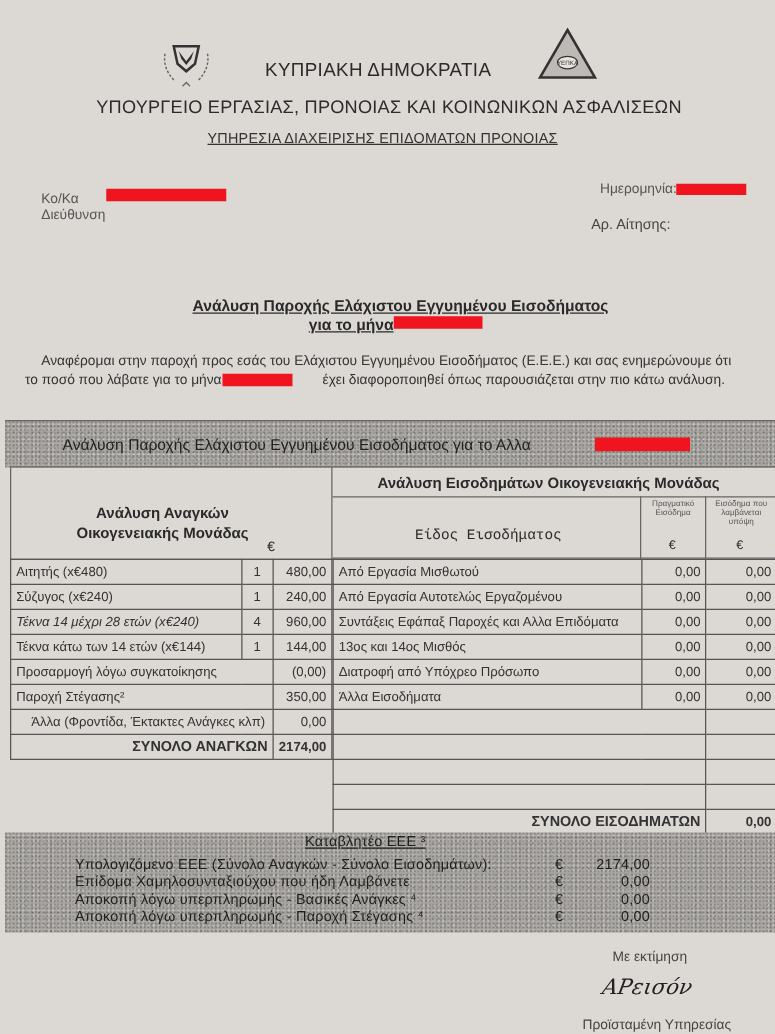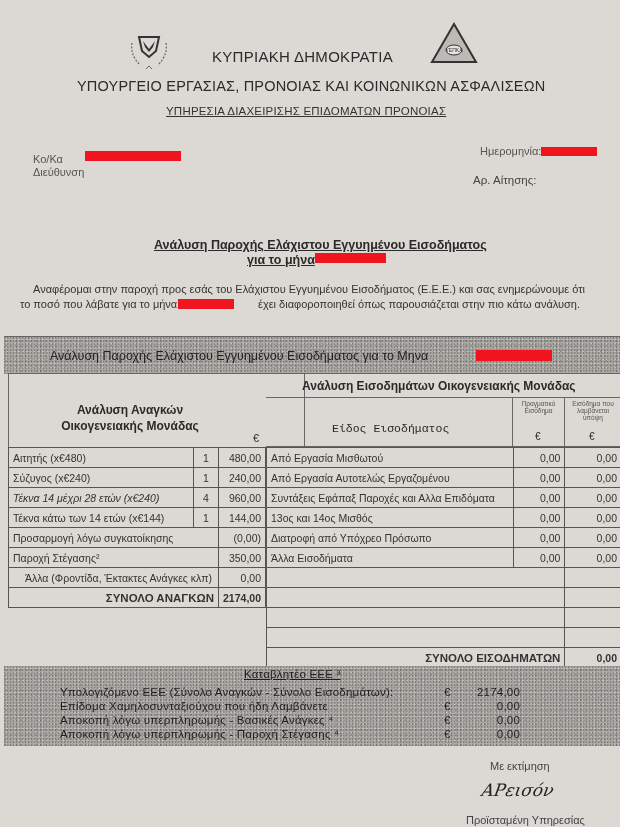--- a/index.html
+++ b/index.html
@@ -68,25 +68,25 @@
 <div class="abs title-u" style="left:154px;top:238px;">Ανάλυση Παροχής Ελάχιστου Εγγυημένου Εισοδήματος</div>
 <div class="abs title-u" style="left:247px;top:253px;">για το μήνα</div>
 <div class="redact" style="left:315px;top:253px;width:71px;height:10px;"></div>
 
 <div class="abs para" style="left:33px;top:283px;">Αναφέρομαι στην παροχή προς εσάς του Ελάχιστου Εγγυημένου Εισοδήματος (Ε.Ε.Ε.) και σας ενημερώνουμε ότι</div>
 <div class="abs para" style="left:20px;top:298px;">το ποσό που λάβατε για το μήνα</div>
 <div class="redact" style="left:178px;top:299px;width:56px;height:10px;"></div>
 <div class="abs para" style="left:238px;top:298px;margin-left:20px;">έχει διαφοροποιηθεί όπως παρουσιάζεται στην πιο κάτω ανάλυση.</div>
 
 <div class="abs noise" style="left:4px;top:336px;width:616px;height:37px;border-top:1px solid #666;">
-  <div class="abs band" style="left:46px;top:12px;">Ανάλυση Παροχής Ελάχιστου Εγγυημένου Εισοδήματος για το Μηνα</div>
+  <div class="abs band" style="left:46px;top:12px;">Ανάλυση Παροχής Ελάχιστου Εγγυημένου Εισοδήματος για το Αλλα</div>
   <div class="redact" style="left:472px;top:13px;width:76px;height:11px;"></div>
 </div>
 
-<div class="abs" style="left:8px;top:373px;width:256px;height:73px;border:1px solid #666;padding-left:39px;">
+<div class="abs" style="left:8px;top:373px;width:256px;height:73px;border:1px solid #666;">
   <div class="abs b" style="left:26px;top:28px;width:190px;text-align:center;font-size:12px;white-space:normal;line-height:16px;">Ανάλυση Αναγκών Οικογενειακής Μονάδας</div>
   <div class="abs" style="right:45px;bottom:3px;font-size:11px;">€</div>
 </div>
 
 <table class="grid" style="left:8px;top:447px;width:258px;">
   <colgroup>
       <col style="width:186px">
       <col style="width:26px">
       <col style="width:46px">
     </colgroup>

